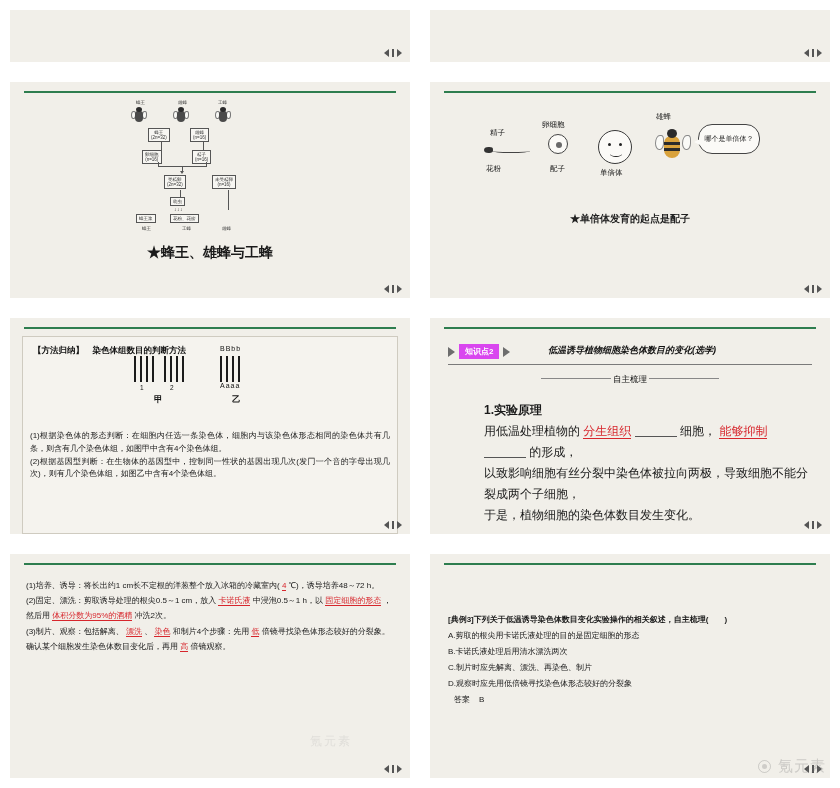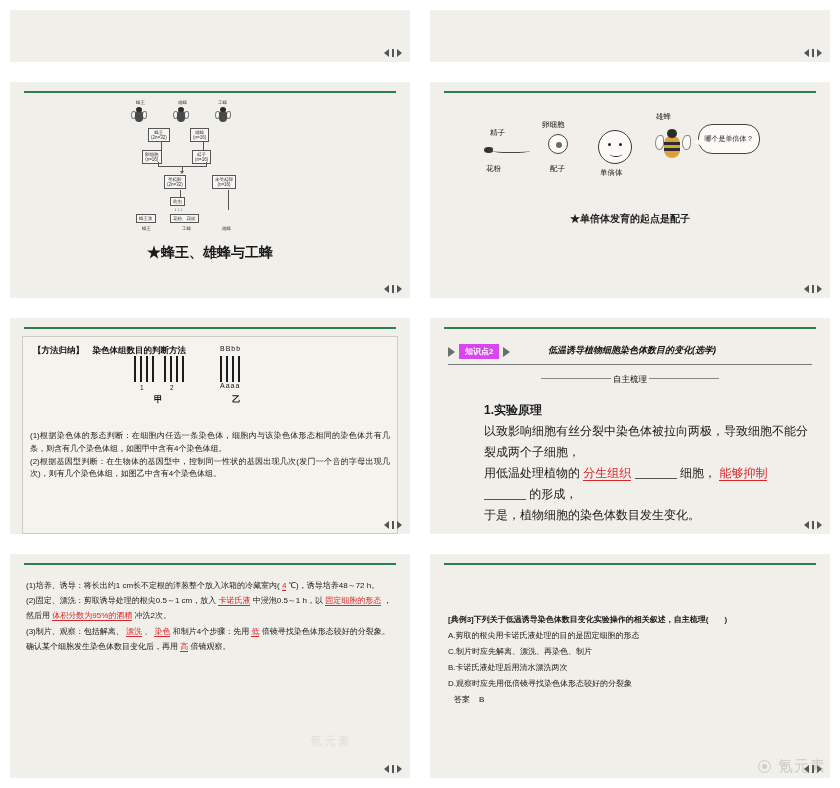--- a/index.html
+++ b/index.html
@@ -599,30 +599,30 @@
         </div>
         <div class="kptitle">低温诱导植物细胞染色体数目的变化(选学)</div>
         <div class="rule"></div>
         <div class="subhead">
           <span class="line"></span>
           <span>自主梳理</span>
           <span class="line"></span>
         </div>
         <div class="sec">
           <div class="lbl-bold">1.实验原理</div>
-          <div>以致影响细胞有丝分裂中染色体被拉向两极，导致细胞不能分裂成两个子细胞，</div>
           <div>
             <span>用低温处理植物的</span>
             <span class="red-u">分生组织</span>
             <span class="blankline"></span>
             <span>细胞，</span>
             <span class="red-u">能够抑制</span>
             <span class="blankline"></span>
             <span>的形成，</span>
           </div>
+          <div>以致影响细胞有丝分裂中染色体被拉向两极，导致细胞不能分裂成两个子细胞，</div>
           <div>于是，植物细胞的染色体数目发生变化。</div>
         </div>
       </div>
       <div class="nav">
         <div class="tri left"></div>
         <div class="bar"></div>
         <div class="tri right"></div>
       </div>
     </div>
 
@@ -667,22 +667,22 @@
       </div>
       <div class="wm2">氪元素</div>
     </div>
 
     <div class="slide s8">
       <div class="topline"></div>
       <div class="content">
         <div class="sec">
           <div class="q">[典例3]下列关于低温诱导染色体数目变化实验操作的相关叙述，自主梳理(　　)</div>
           <div>A.剪取的根尖用卡诺氏液处理的目的是固定细胞的形态</div>
+          <div>B.卡诺氏液处理后用清水漂洗两次</div>
           <div>C.制片时应先解离、漂洗、再染色、制片</div>
-          <div>B.卡诺氏液处理后用清水漂洗两次</div>
           <div>D.观察时应先用低倍镜寻找染色体形态较好的分裂象</div>
           <div class="indent">
             <span>答案</span>
             &nbsp;&nbsp;
             <span>B</span>
           </div>
         </div>
       </div>
       <div class="nav">
         <div class="tri left"></div>

